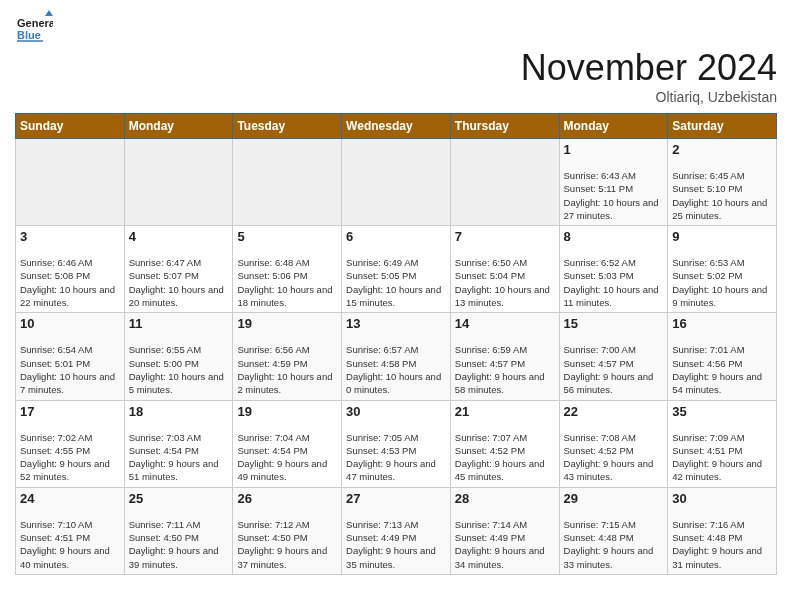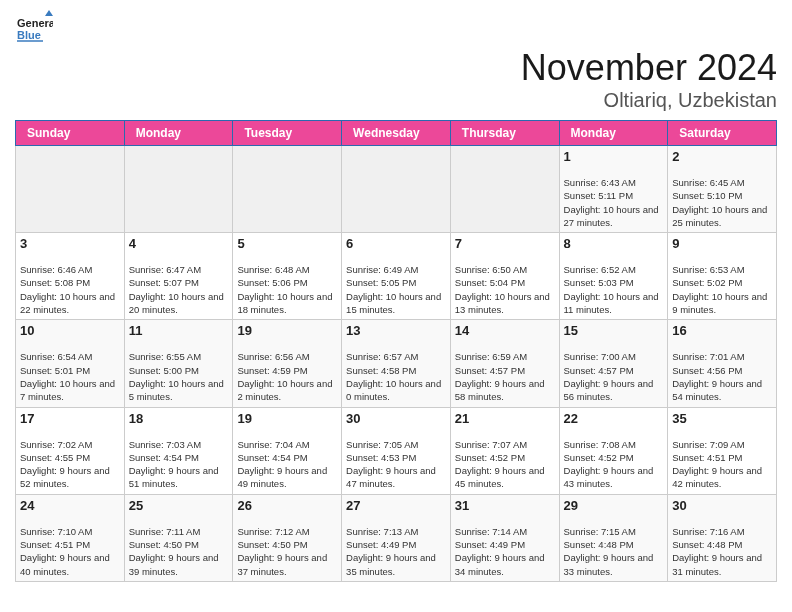--- a/index.html
+++ b/index.html
@@ -1,23 +1,23 @@
 <!DOCTYPE html>
 <html><head>
   <meta charset="utf-8">
   <style>
     * { box-sizing: border-box; margin: 0; padding: 0; }
     body { font-family: Arial, sans-serif; background: #fff; width: 792px; height: 612px; overflow: hidden; }
     .container { width: 792px; padding: 10px 15px; }
     .header { display: flex; justify-content: space-between; align-items: flex-start; margin-bottom: 8px; }
     .title-block { text-align: right; margin-top: 37px; }
     .month-title { font-size: 36px; color: #1a1a1a; font-weight: normal; }
-    .location { font-size: 20px; color: #555; }
+    .location { font-size: 14px; color: #555; }
     table { width: 100%; border-collapse: collapse; table-layout: fixed; }
-    thead tr th { background: #ec4899; color: #fff; font-size: 12px; font-weight: bold; padding: 5px 11px; text-align: left; border: 1px solid #2a6aaf; }
+    thead tr th { background: #a16207; color: #fff; font-size: 12px; font-weight: bold; padding: 5px 4px; text-align: left; border: 1px solid #2a6aaf; }
     tbody tr td { border: 1px solid #ccc; vertical-align: top; padding: 3px 4px; font-size: 10px; height: 82px; background: #fff; }
     tbody tr:nth-child(odd) td { background: #f9f9f9; }
     .day-num { font-size: 13px; font-weight: bold; color: #222; display: block; margin-bottom: 2px; }
     .day-detail { font-size: 9.5px; color: #333; line-height: 1.4; margin-top: 12px; }
     td.empty { background: #f0f0f0 !important; }
     .logo-wrap { display: flex; align-items: center; gap: 6px; }
     .logo-icon { position: relative; width: 38px; height: 38px; }
     .logo-icon svg { width: 38px; height: 38px; }
   </style>
 </head>
@@ -171,21 +171,21 @@
           </td>
           <td>
             <span class="day-num">26</span>
             <div class="day-detail">Sunrise: 7:12 AM<br>Sunset: 4:50 PM<br>Daylight: 9 hours and 37 minutes.</div>
           </td>
           <td>
             <span class="day-num">27</span>
             <div class="day-detail">Sunrise: 7:13 AM<br>Sunset: 4:49 PM<br>Daylight: 9 hours and 35 minutes.</div>
           </td>
           <td>
-            <span class="day-num">31</span>
+            <span class="day-num">28</span>
             <div class="day-detail">Sunrise: 7:14 AM<br>Sunset: 4:49 PM<br>Daylight: 9 hours and 34 minutes.</div>
           </td>
           <td>
             <span class="day-num">29</span>
             <div class="day-detail">Sunrise: 7:15 AM<br>Sunset: 4:48 PM<br>Daylight: 9 hours and 33 minutes.</div>
           </td>
           <td>
             <span class="day-num">30</span>
             <div class="day-detail">Sunrise: 7:16 AM<br>Sunset: 4:48 PM<br>Daylight: 9 hours and 31 minutes.</div>
           </td>

